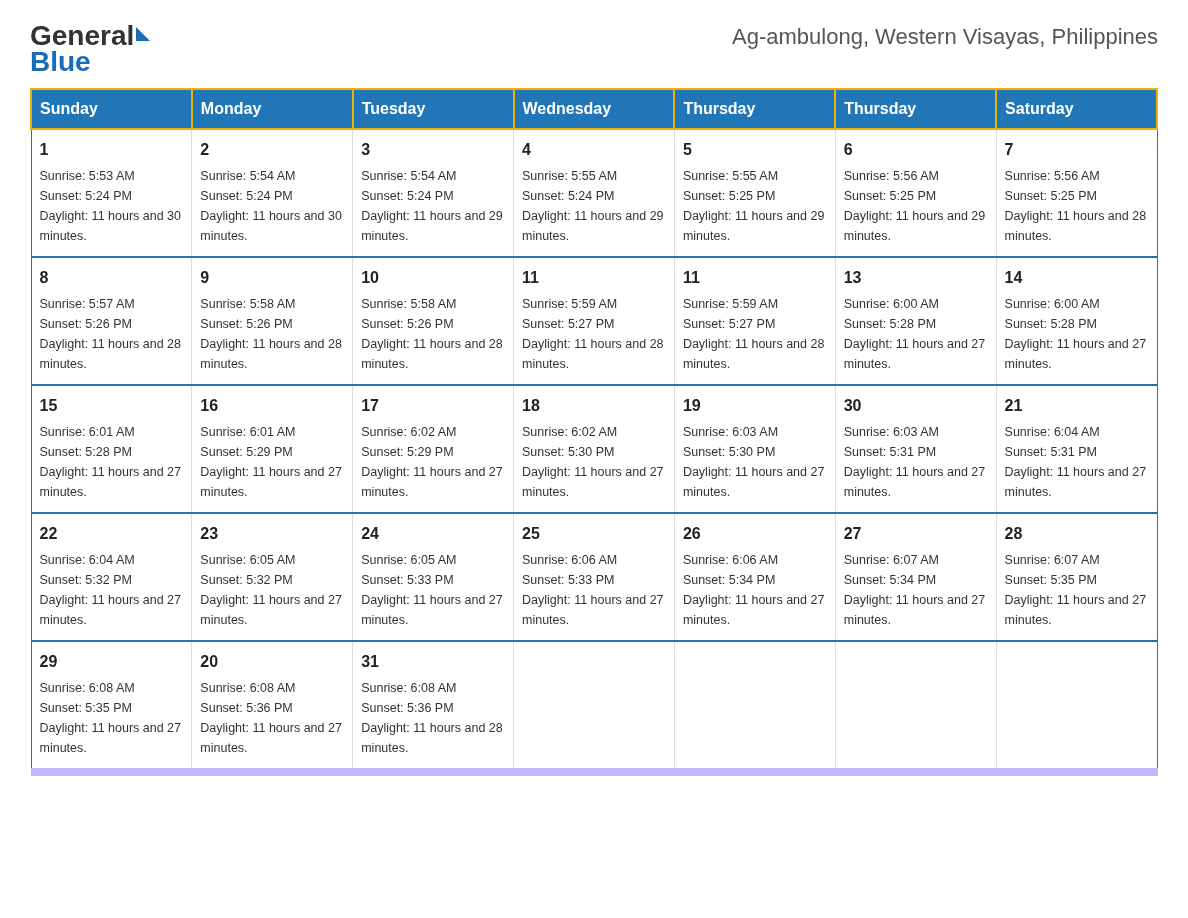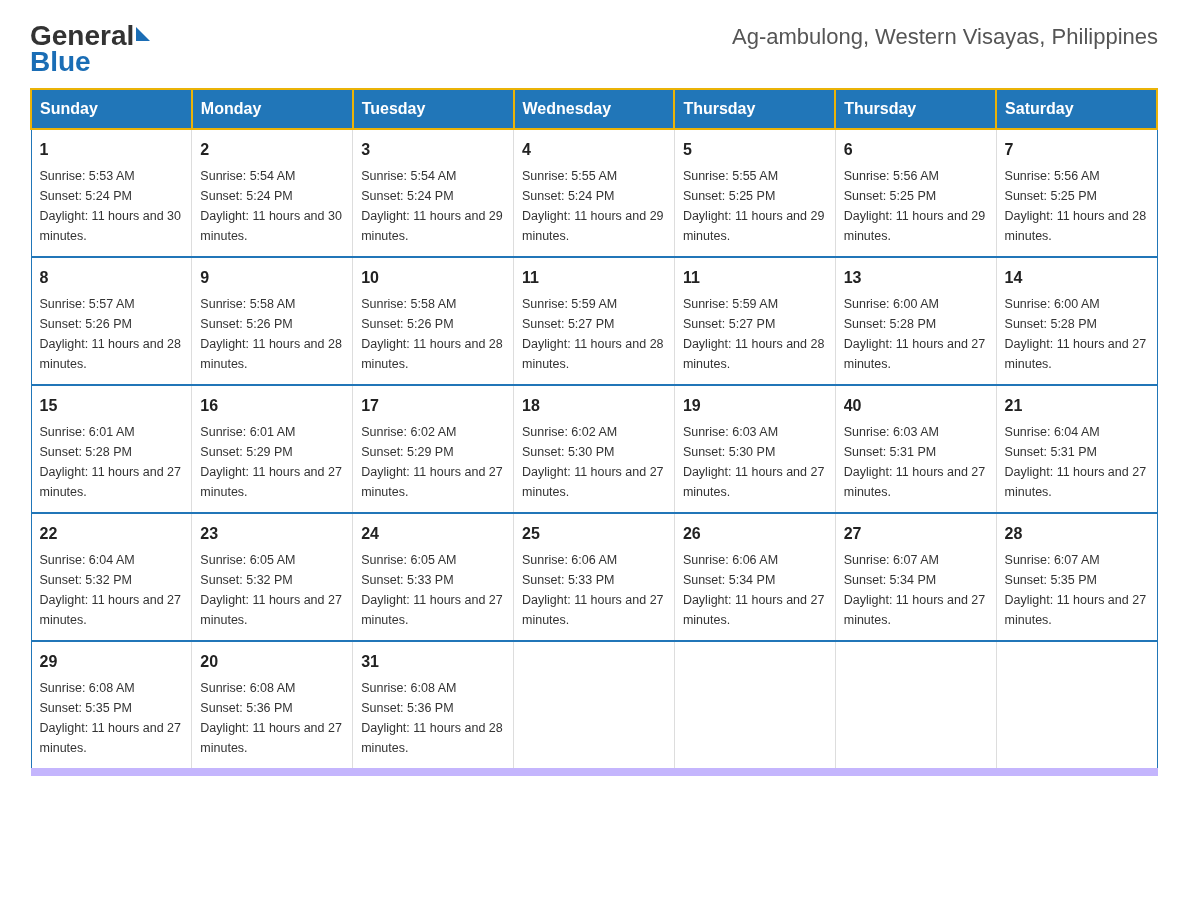--- a/index.html
+++ b/index.html
@@ -154,21 +154,21 @@
         <td><span class="day-number">11</span><span class="day-info">Sunrise: 5:59 AM<br>Sunset: 5:27 PM<br>Daylight: 11 hours and 28 minutes.</span></td>
         <td><span class="day-number">13</span><span class="day-info">Sunrise: 6:00 AM<br>Sunset: 5:28 PM<br>Daylight: 11 hours and 27 minutes.</span></td>
         <td><span class="day-number">14</span><span class="day-info">Sunrise: 6:00 AM<br>Sunset: 5:28 PM<br>Daylight: 11 hours and 27 minutes.</span></td>
       </tr>
       <tr>
         <td><span class="day-number">15</span><span class="day-info">Sunrise: 6:01 AM<br>Sunset: 5:28 PM<br>Daylight: 11 hours and 27 minutes.</span></td>
         <td><span class="day-number">16</span><span class="day-info">Sunrise: 6:01 AM<br>Sunset: 5:29 PM<br>Daylight: 11 hours and 27 minutes.</span></td>
         <td><span class="day-number">17</span><span class="day-info">Sunrise: 6:02 AM<br>Sunset: 5:29 PM<br>Daylight: 11 hours and 27 minutes.</span></td>
         <td><span class="day-number">18</span><span class="day-info">Sunrise: 6:02 AM<br>Sunset: 5:30 PM<br>Daylight: 11 hours and 27 minutes.</span></td>
         <td><span class="day-number">19</span><span class="day-info">Sunrise: 6:03 AM<br>Sunset: 5:30 PM<br>Daylight: 11 hours and 27 minutes.</span></td>
-        <td><span class="day-number">40</span><span class="day-info">Sunrise: 6:03 AM<br>Sunset: 5:31 PM<br>Daylight: 11 hours and 27 minutes.</span></td>
+        <td><span class="day-number">30</span><span class="day-info">Sunrise: 6:03 AM<br>Sunset: 5:31 PM<br>Daylight: 11 hours and 27 minutes.</span></td>
         <td><span class="day-number">21</span><span class="day-info">Sunrise: 6:04 AM<br>Sunset: 5:31 PM<br>Daylight: 11 hours and 27 minutes.</span></td>
       </tr>
       <tr>
         <td><span class="day-number">22</span><span class="day-info">Sunrise: 6:04 AM<br>Sunset: 5:32 PM<br>Daylight: 11 hours and 27 minutes.</span></td>
         <td><span class="day-number">23</span><span class="day-info">Sunrise: 6:05 AM<br>Sunset: 5:32 PM<br>Daylight: 11 hours and 27 minutes.</span></td>
         <td><span class="day-number">24</span><span class="day-info">Sunrise: 6:05 AM<br>Sunset: 5:33 PM<br>Daylight: 11 hours and 27 minutes.</span></td>
         <td><span class="day-number">25</span><span class="day-info">Sunrise: 6:06 AM<br>Sunset: 5:33 PM<br>Daylight: 11 hours and 27 minutes.</span></td>
         <td><span class="day-number">26</span><span class="day-info">Sunrise: 6:06 AM<br>Sunset: 5:34 PM<br>Daylight: 11 hours and 27 minutes.</span></td>
         <td><span class="day-number">27</span><span class="day-info">Sunrise: 6:07 AM<br>Sunset: 5:34 PM<br>Daylight: 11 hours and 27 minutes.</span></td>
         <td><span class="day-number">28</span><span class="day-info">Sunrise: 6:07 AM<br>Sunset: 5:35 PM<br>Daylight: 11 hours and 27 minutes.</span></td>

